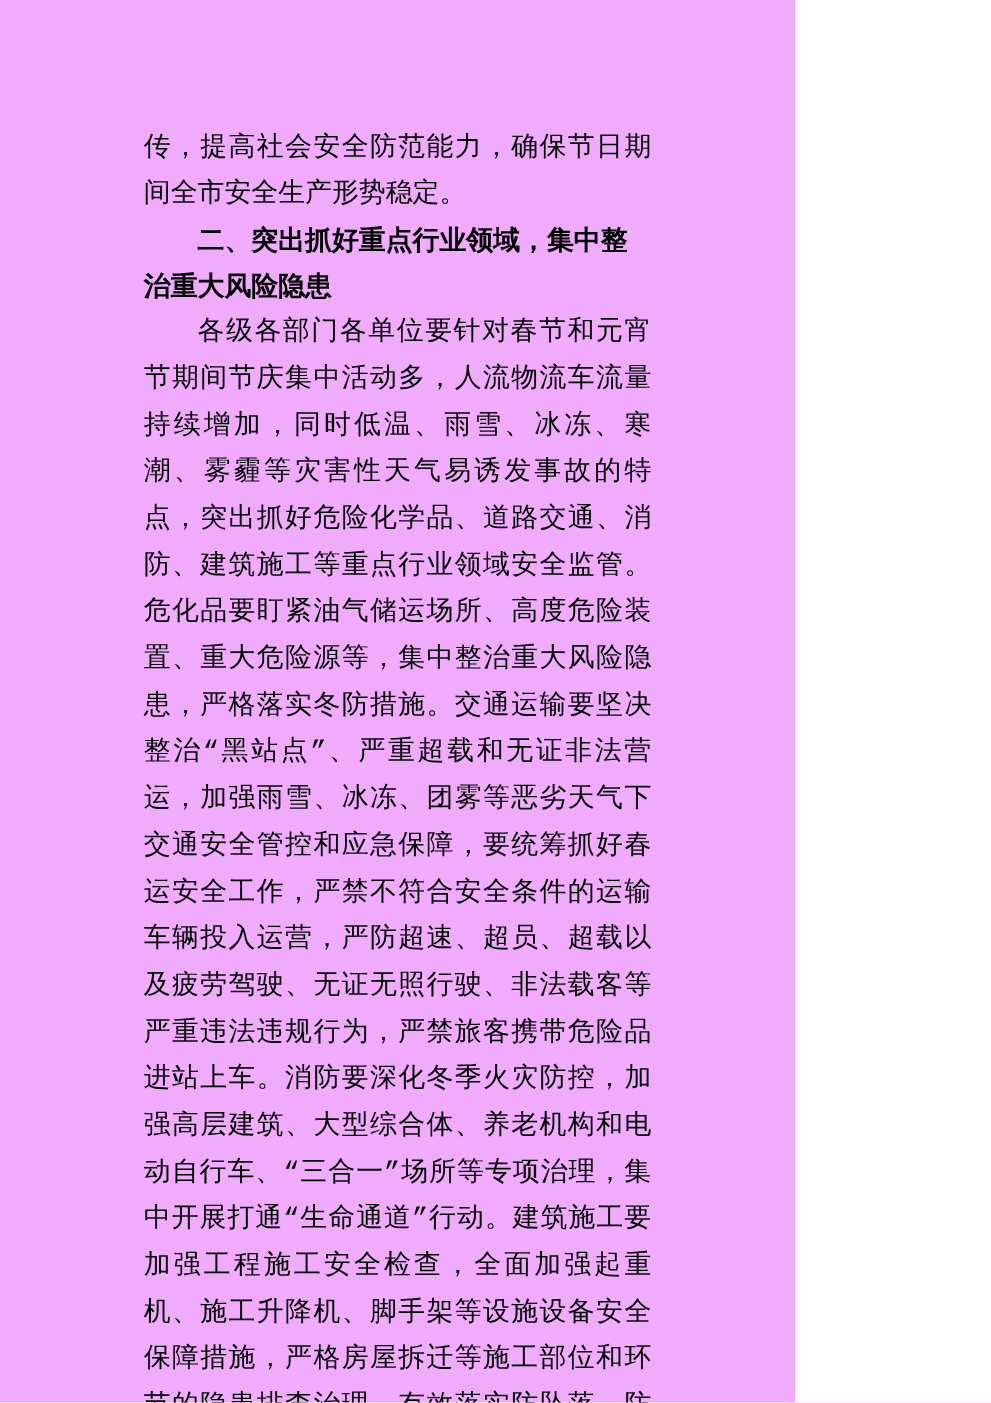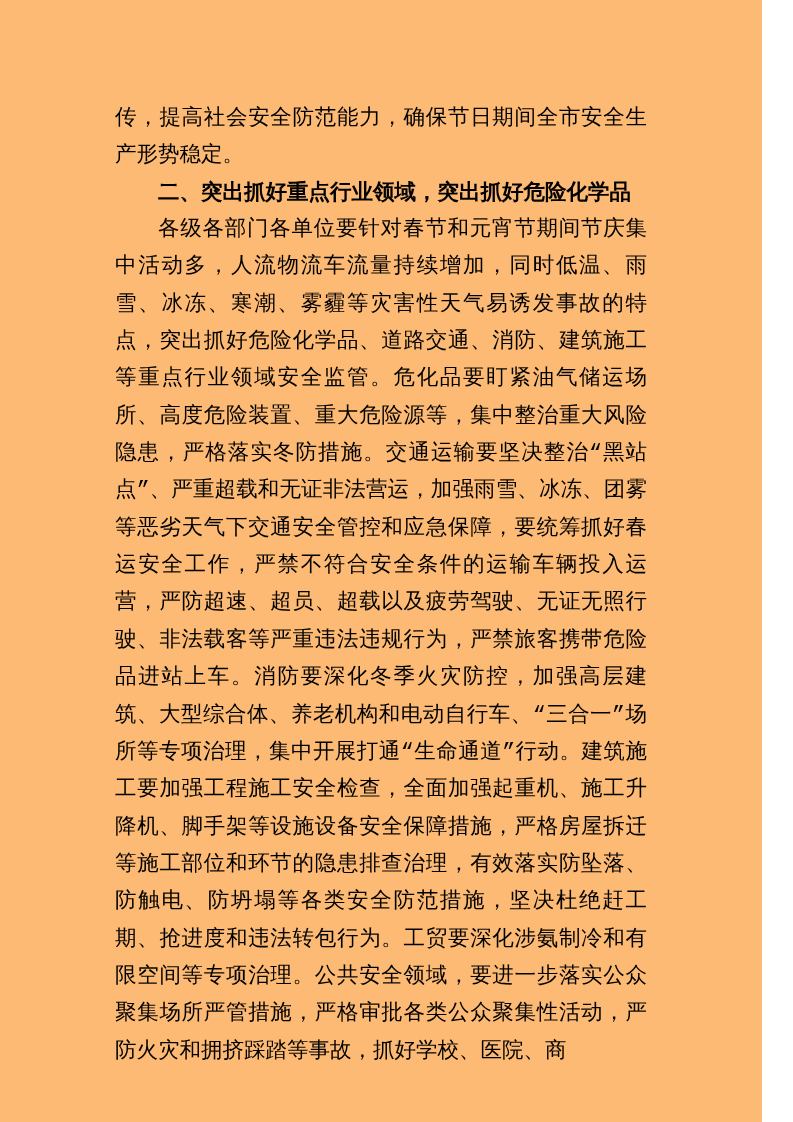--- a/index.html
+++ b/index.html
@@ -9,24 +9,24 @@
   }
   body {
     width: 793px;
     height: 1122px;
     overflow: hidden;
     font-family: "Liberation Serif", serif;
     color: #000000;
   }
   .page {
     box-sizing: border-box;
-    width: 762px;
+    width: 636px;
     height: 1122px;
     padding: 99px 115px 0 115px;
-    background: #fdba74;
+    background: #f0abfc;
   }
   .doc-text {
     font-size: 21.5px;
     line-height: 37.35px;
     text-align: justify;
     text-justify: inter-character;
     margin: 0;
     word-break: normal;
   }
   .para-continuation {
@@ -42,16 +42,16 @@
     text-indent: 2em;
     font-family: Liberation Mono, monospace;
   }
 </style>
 </head>
 <body>
 
 <div class="page">
   <p class="doc-text para-continuation">传，提高社会安全防范能力，确保节日期间全市安全生产形势稳定。</p>
 
-  <h2 class="doc-text section-heading">二、突出抓好重点行业领域，突出抓好危险化学品</h2>
+  <h2 class="doc-text section-heading">二、突出抓好重点行业领域，集中整治重大风险隐患</h2>
 
   <p class="doc-text para-body">各级各部门各单位要针对春节和元宵节期间节庆集中活动多，人流物流车流量持续增加，同时低温、雨雪、冰冻、寒潮、雾霾等灾害性天气易诱发事故的特点，突出抓好危险化学品、道路交通、消防、建筑施工等重点行业领域安全监管。危化品要盯紧油气储运场所、高度危险装置、重大危险源等，集中整治重大风险隐患，严格落实冬防措施。交通运输要坚决整治“黑站点”、严重超载和无证非法营运，加强雨雪、冰冻、团雾等恶劣天气下交通安全管控和应急保障，要统筹抓好春运安全工作，严禁不符合安全条件的运输车辆投入运营，严防超速、超员、超载以及疲劳驾驶、无证无照行驶、非法载客等严重违法违规行为，严禁旅客携带危险品进站上车。消防要深化冬季火灾防控，加强高层建筑、大型综合体、养老机构和电动自行车、“三合一”场所等专项治理，集中开展打通“生命通道”行动。建筑施工要加强工程施工安全检查，全面加强起重机、施工升降机、脚手架等设施设备安全保障措施，严格房屋拆迁等施工部位和环节的隐患排查治理，有效落实防坠落、防触电、防坍塌等各类安全防范措施，坚决杜绝赶工期、抢进度和违法转包行为。工贸要深化涉氨制冷和有限空间等专项治理。公共安全领域，要进一步落实公众聚集场所严管措施，严格审批各类公众聚集性活动，严防火灾和拥挤踩踏等事故，抓好学校、医院、商</p>
 </div>
 
 </body></html>

